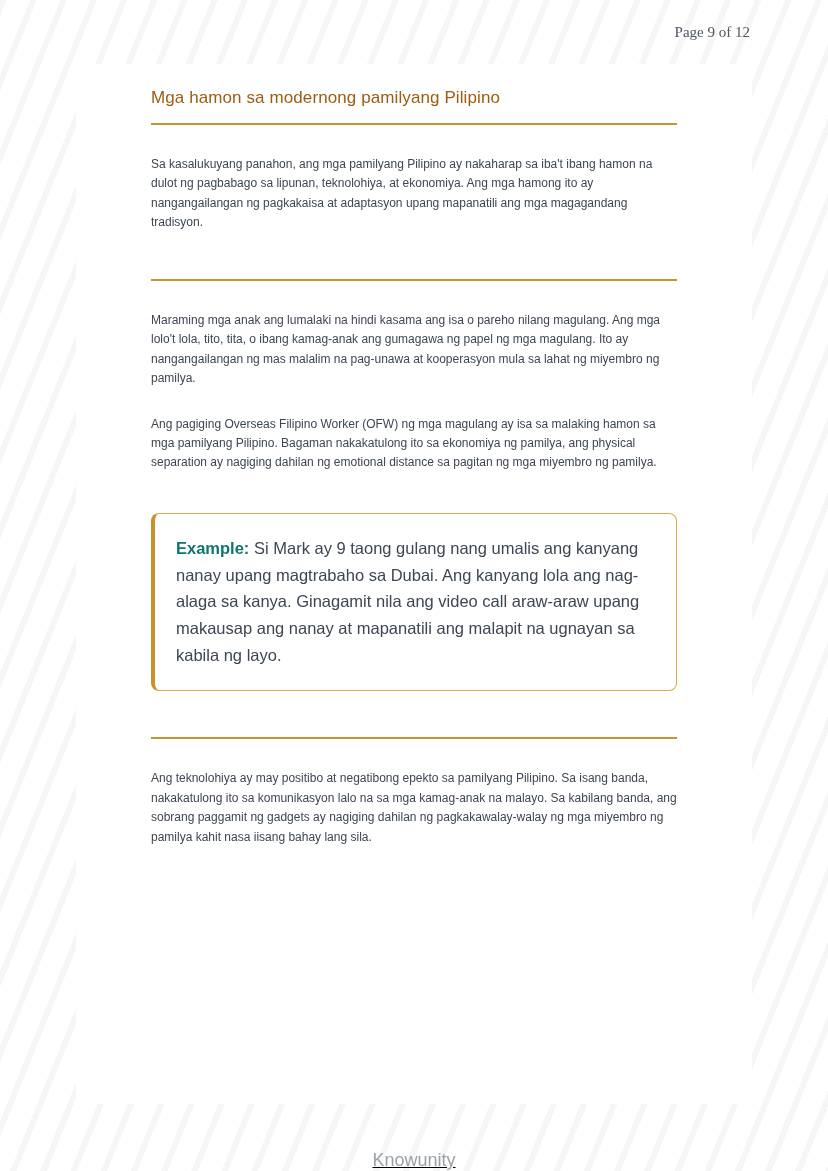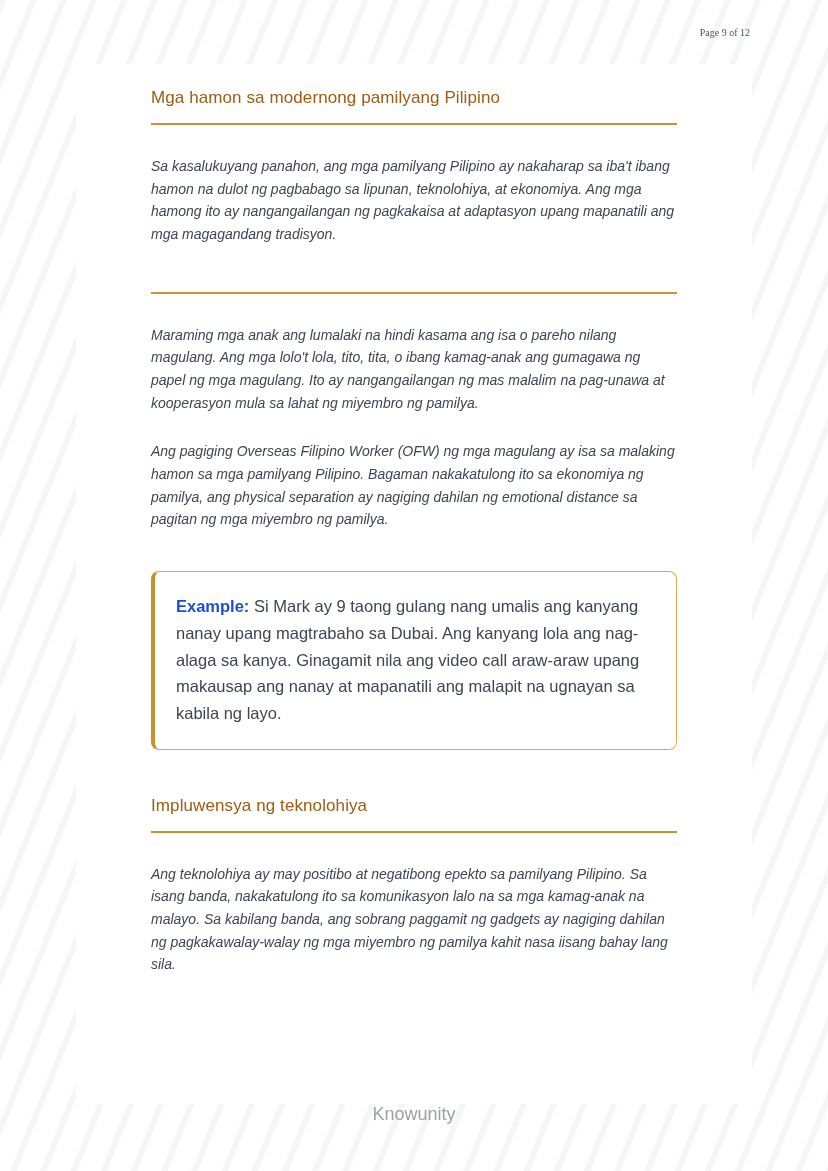--- a/index.html
+++ b/index.html
@@ -21,21 +21,21 @@
   .top-strip {
     height: 64px;
     flex: none;
     display: flex;
     align-items: center;
     justify-content: flex-end;
     padding-right: 78px;
   }
   .page-indicator {
     font-family: "Liberation Serif", serif;
-    font-size: 10px;
+    font-size: 15px;
     color: #4d5662;
   }
   .sheet {
     width: 676px;
     height: 1040px;
     margin: 0 auto;
     background: #ffffff;
     padding: 24px 75px 40px 75px;
   }
   .section + .section { margin-top: 46px; }
@@ -45,46 +45,46 @@
     color: #9d5c12;
     letter-spacing: 0.1px;
   }
   .heading-rule {
     border: none;
     border-top: 2px solid #c9932f;
     margin: 15px 0 0 0;
   }
   .section p {
     margin-top: 30px;
-    font-size: 14px;
+    font-size: 12px;
     line-height: 1.62;
     color: #3d4653;
-    font-style: italic;
   }
   .section p + p { margin-top: 26px; }
   .example-box {
     margin-top: 40px;
     border: 1px solid #dfa84c;
     border-left: 4px solid #c8912c;
     border-radius: 8px;
     padding: 21px 24px 22px 21px;
     font-size: 16.5px;
     line-height: 1.62;
     color: #3d4653;
     background: #ffffff;
   }
   .example-label {
     font-weight: 700;
-    color: #1d4ed8;
+    color: #0f766e;
   }
   .bottom-strip {
     flex: 1;
     display: flex;
-    align-items: flex-start;
+    align-items: flex-end;
     justify-content: center;
+    text-decoration: underline;
   }
   .footer-brand {
     font-size: 18px;
     color: #9aa1a9;
   }
 </style>
 </head>
 <body>
 
 <div class="top-strip">
@@ -102,21 +102,20 @@
   <div class="section">
     <hr class="heading-rule">
     <p>Maraming mga anak ang lumalaki na hindi kasama ang isa o pareho nilang magulang. Ang mga lolo't lola, tito, tita, o ibang kamag-anak ang gumagawa ng papel ng mga magulang. Ito ay nangangailangan ng mas malalim na pag-unawa at kooperasyon mula sa lahat ng miyembro ng pamilya.</p>
     <p>Ang pagiging Overseas Filipino Worker (OFW) ng mga magulang ay isa sa malaking hamon sa mga pamilyang Pilipino. Bagaman nakakatulong ito sa ekonomiya ng pamilya, ang physical separation ay nagiging dahilan ng emotional distance sa pagitan ng mga miyembro ng pamilya.</p>
     <div class="example-box">
       <span class="example-label">Example:</span><span> Si Mark ay 9 taong gulang nang umalis ang kanyang nanay upang magtrabaho sa Dubai. Ang kanyang lola ang nag-alaga sa kanya. Ginagamit nila ang video call araw-araw upang makausap ang nanay at mapanatili ang malapit na ugnayan sa kabila ng layo.</span>
     </div>
   </div>
 
   <div class="section">
-    <h2 class="section-heading">Impluwensya ng teknolohiya</h2>
     <hr class="heading-rule">
     <p>Ang teknolohiya ay may positibo at negatibong epekto sa pamilyang Pilipino. Sa isang banda, nakakatulong ito sa komunikasyon lalo na sa mga kamag-anak na malayo. Sa kabilang banda, ang sobrang paggamit ng gadgets ay nagiging dahilan ng pagkakawalay-walay ng mga miyembro ng pamilya kahit nasa iisang bahay lang sila.</p>
   </div>
 
 </div>
 
 <div class="bottom-strip">
   <span class="footer-brand">Knowunity</span>
 </div>
 

